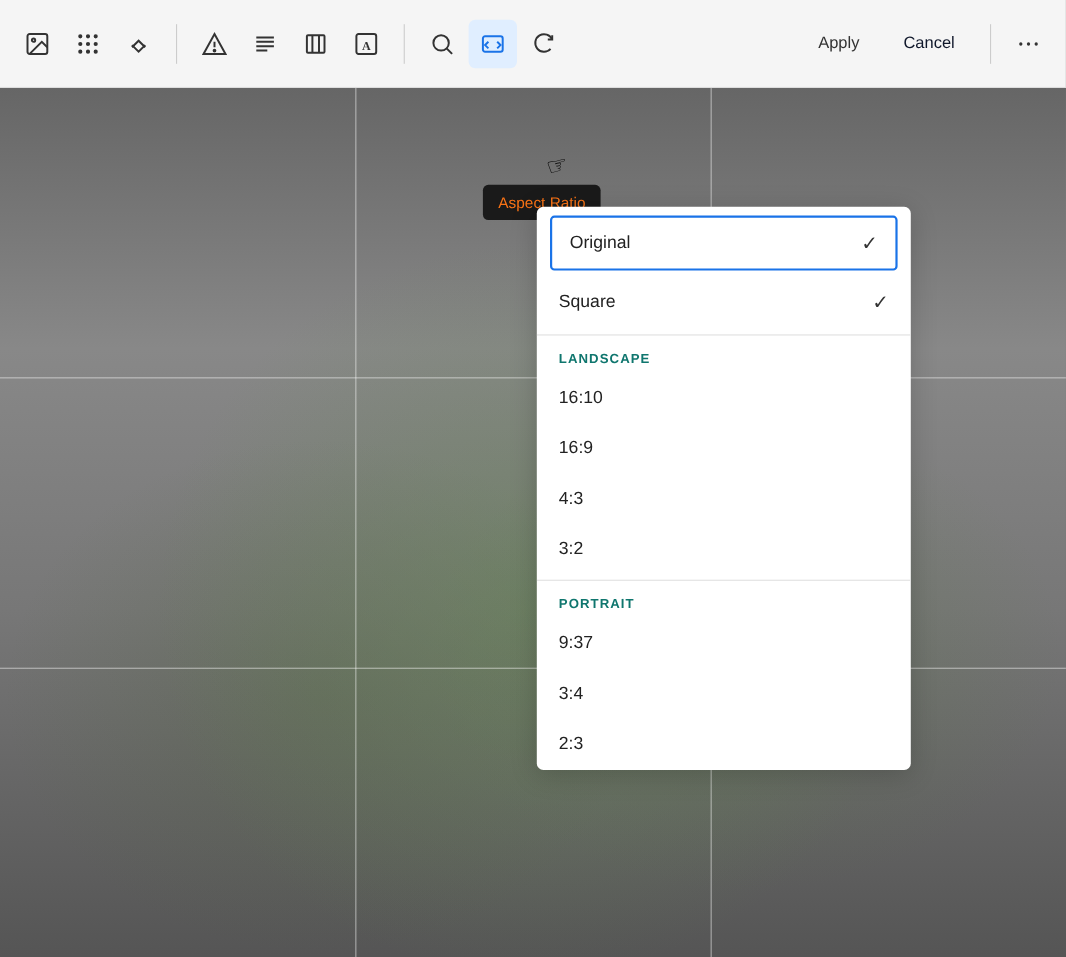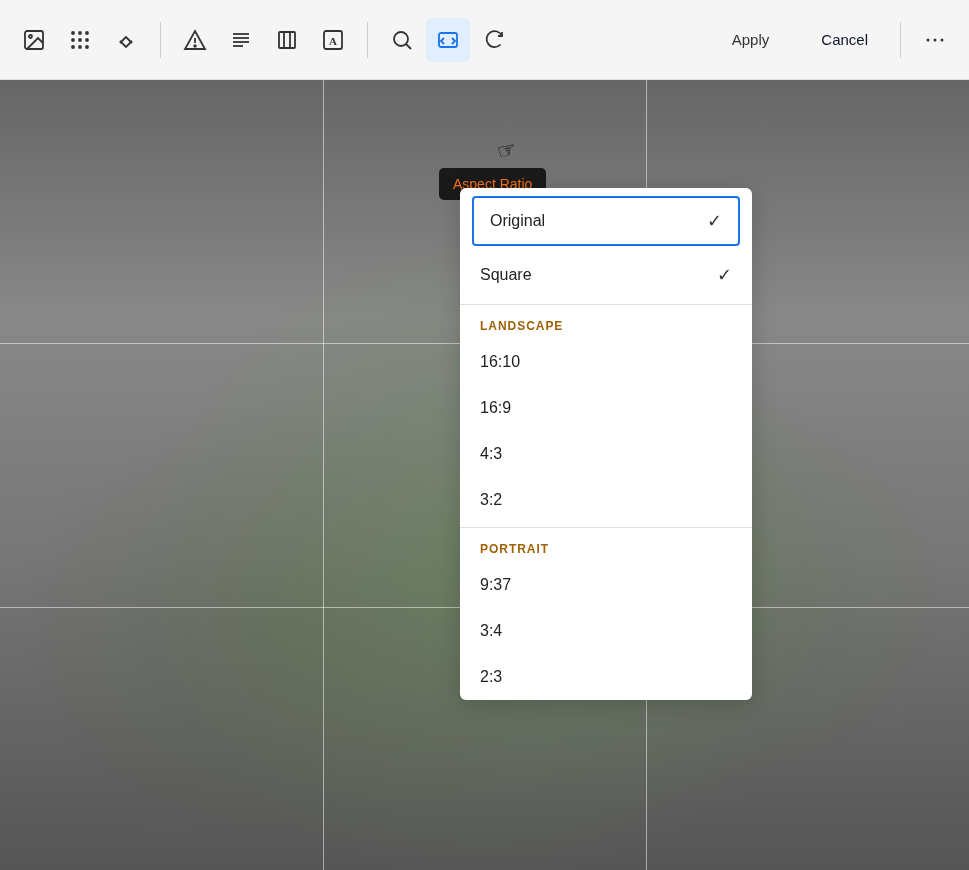--- a/index.html
+++ b/index.html
@@ -61,21 +61,21 @@
     .tb-btn svg {
       width: 24px;
       height: 24px;
     }
 
     .toolbar-spacer { flex: 1; }
 
     .apply-cancel-group {
       display: flex;
       align-items: center;
-      gap: 12px;
+      gap: 0;
     }
 
     .apply-btn {
       padding: 8px 20px;
       font-size: 15px;
       font-weight: 500;
       border: none;
       background: transparent;
       cursor: pointer;
       color: #333;
@@ -153,22 +153,22 @@
       border-radius: 5px;
       z-index: 100;
       white-space: nowrap;
       pointer-events: none;
     }
 
     
     .dropdown {
       position: absolute;
       top: 108px;
-      left: 460px;
-      width: 292px;
+      left: 488px;
+      width: 340px;
       background: #fff;
       border-radius: 6px;
       box-shadow: 0 4px 24px rgba(0,0,0,0.18);
       z-index: 200;
       overflow: hidden;
     }
 
     .dropdown-item {
       display: flex;
       align-items: center;
@@ -194,21 +194,21 @@
     .dropdown-checkmark {
       font-size: 18px;
       color: #333;
     }
 
     .dropdown-section-label {
       padding: 10px 20px 6px;
       font-size: 12px;
       font-weight: 600;
       letter-spacing: 0.08em;
-      color: #a16207;
+      color: #0f766e;
       text-transform: uppercase;
     }
 
     .dropdown-divider {
       height: 1px;
       background: #e0e0e0;
       margin: 4px 0;
     }
 
     

